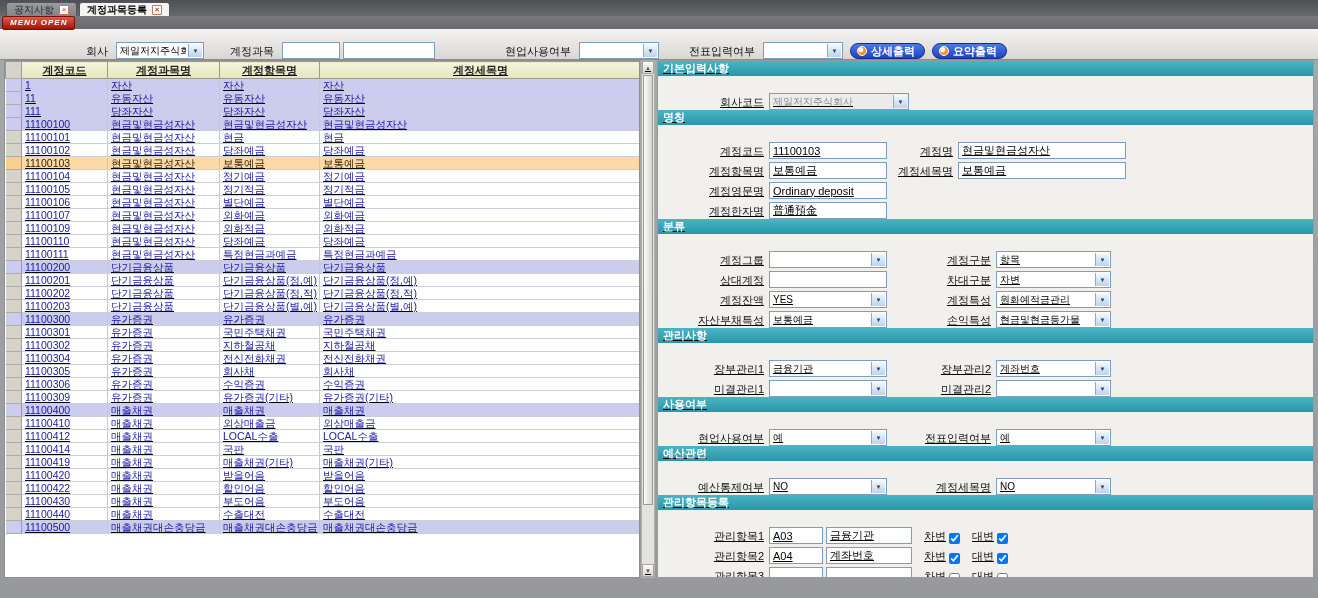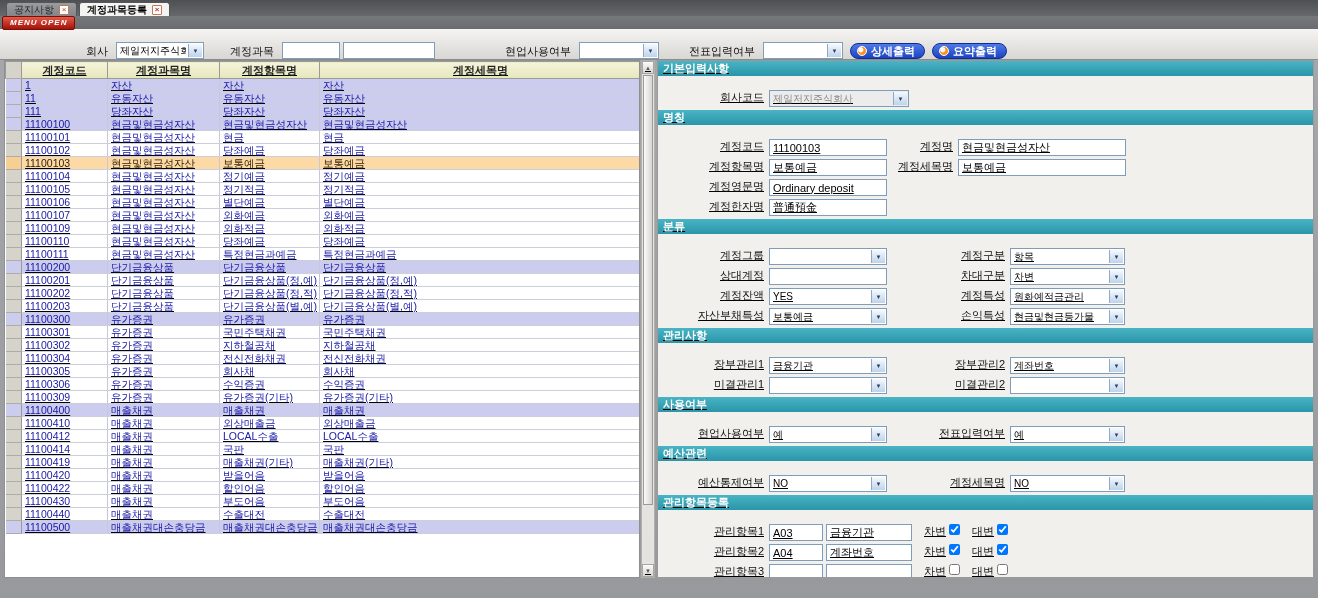--- a/index.html
+++ b/index.html
@@ -61,23 +61,23 @@
   
   .vscroll { width:14px; margin-left:1px; background:#e5e3df; border:1px solid #b2b0ac; display:flex; flex-direction:column; }
   .varrow { height:13px; background:linear-gradient(#fbfbfa,#d8d6d2); border:1px solid #a8a6a2; font-size:6px;
             color:#555; display:flex; align-items:center; justify-content:center; }
   .vthumb { flex:0 0 430px; margin:1px; background:linear-gradient(90deg,#fafaf9,#d7d5d1); border:1px solid #9d9b97; }
 
   
   .panel { flex:1; margin-left:2px; border:1px solid #9a9a9a; background:#f1f0ed; overflow:hidden; padding-bottom:2px; }
   .sechead { height:15px; line-height:15px; margin-bottom:14px; padding-left:5px; color:#fff; font-weight:bold; font-size:11px;
              background:linear-gradient(var(--accent-light,#49b4c4),var(--accent,#2b95a9)); }
-  .prow { display:flex; align-items:flex-start; height:20px; }
+  .prow { display:flex; align-items:flex-end; height:20px; }
   .plabel { width:106px; text-align:right; margin-right:5px; color:#111; white-space:nowrap; }
-  .plabel.second { width:104px;margin-left:14px; }
+  .plabel.second { width:104px; }
   .plabel.second-n { width:66px; }
   .pinput { height:17px; border:1px solid #7f9db9; background:#fff; padding:0 3px; font-size:11px; font-family:inherit; }
   .w118 { width:118px; } .w168 { width:168px; } .w140 { width:140px; } .w115 { width:115px; }
   .cb-label { margin-left:12px; margin-right:3px; color:#111; white-space:nowrap; }
   .cb { width:11px; height:11px; margin:0; }
 </style>
 </head>
 <body>
 
 <div class="app">

